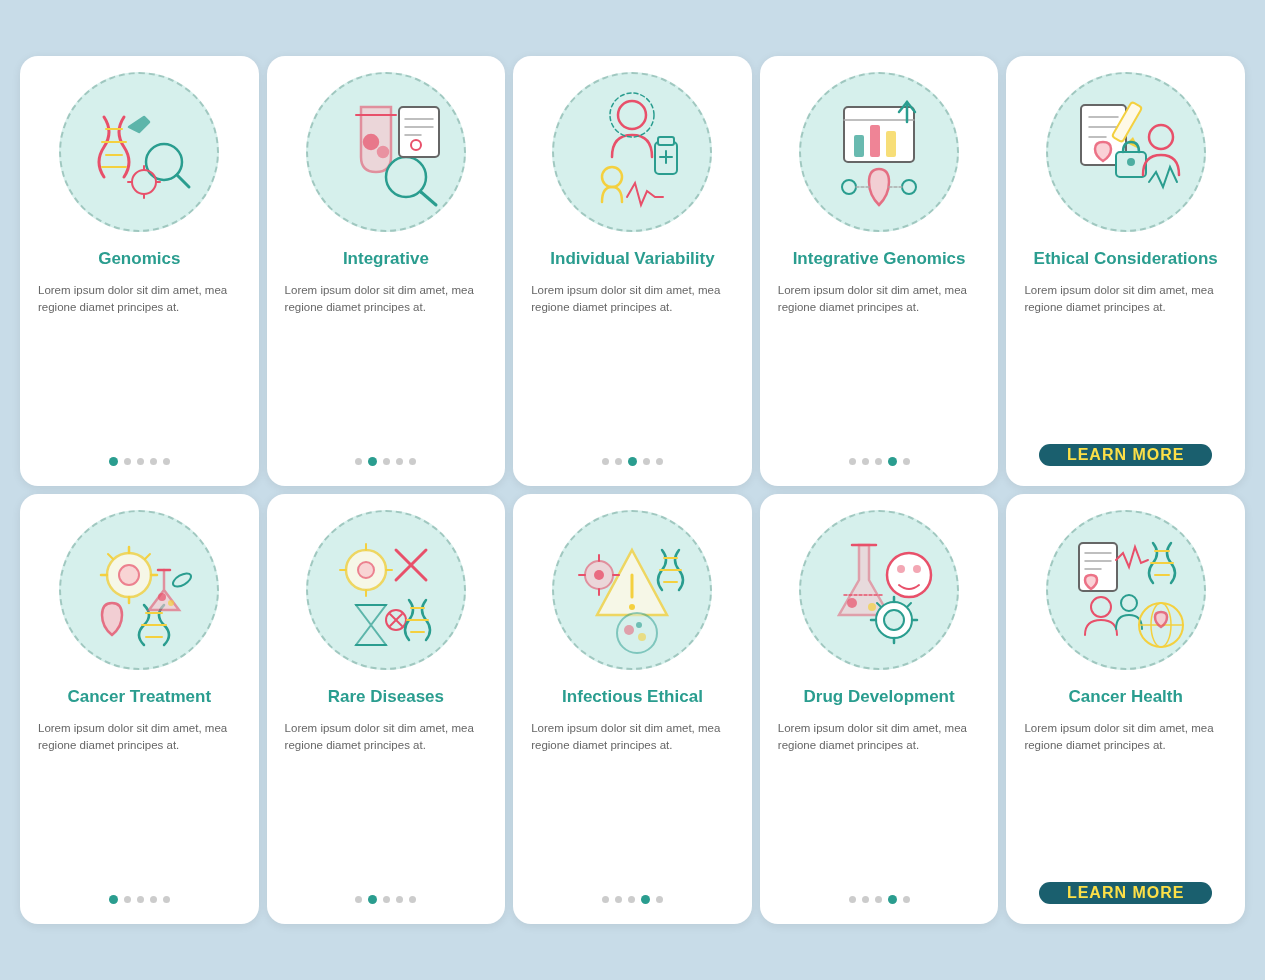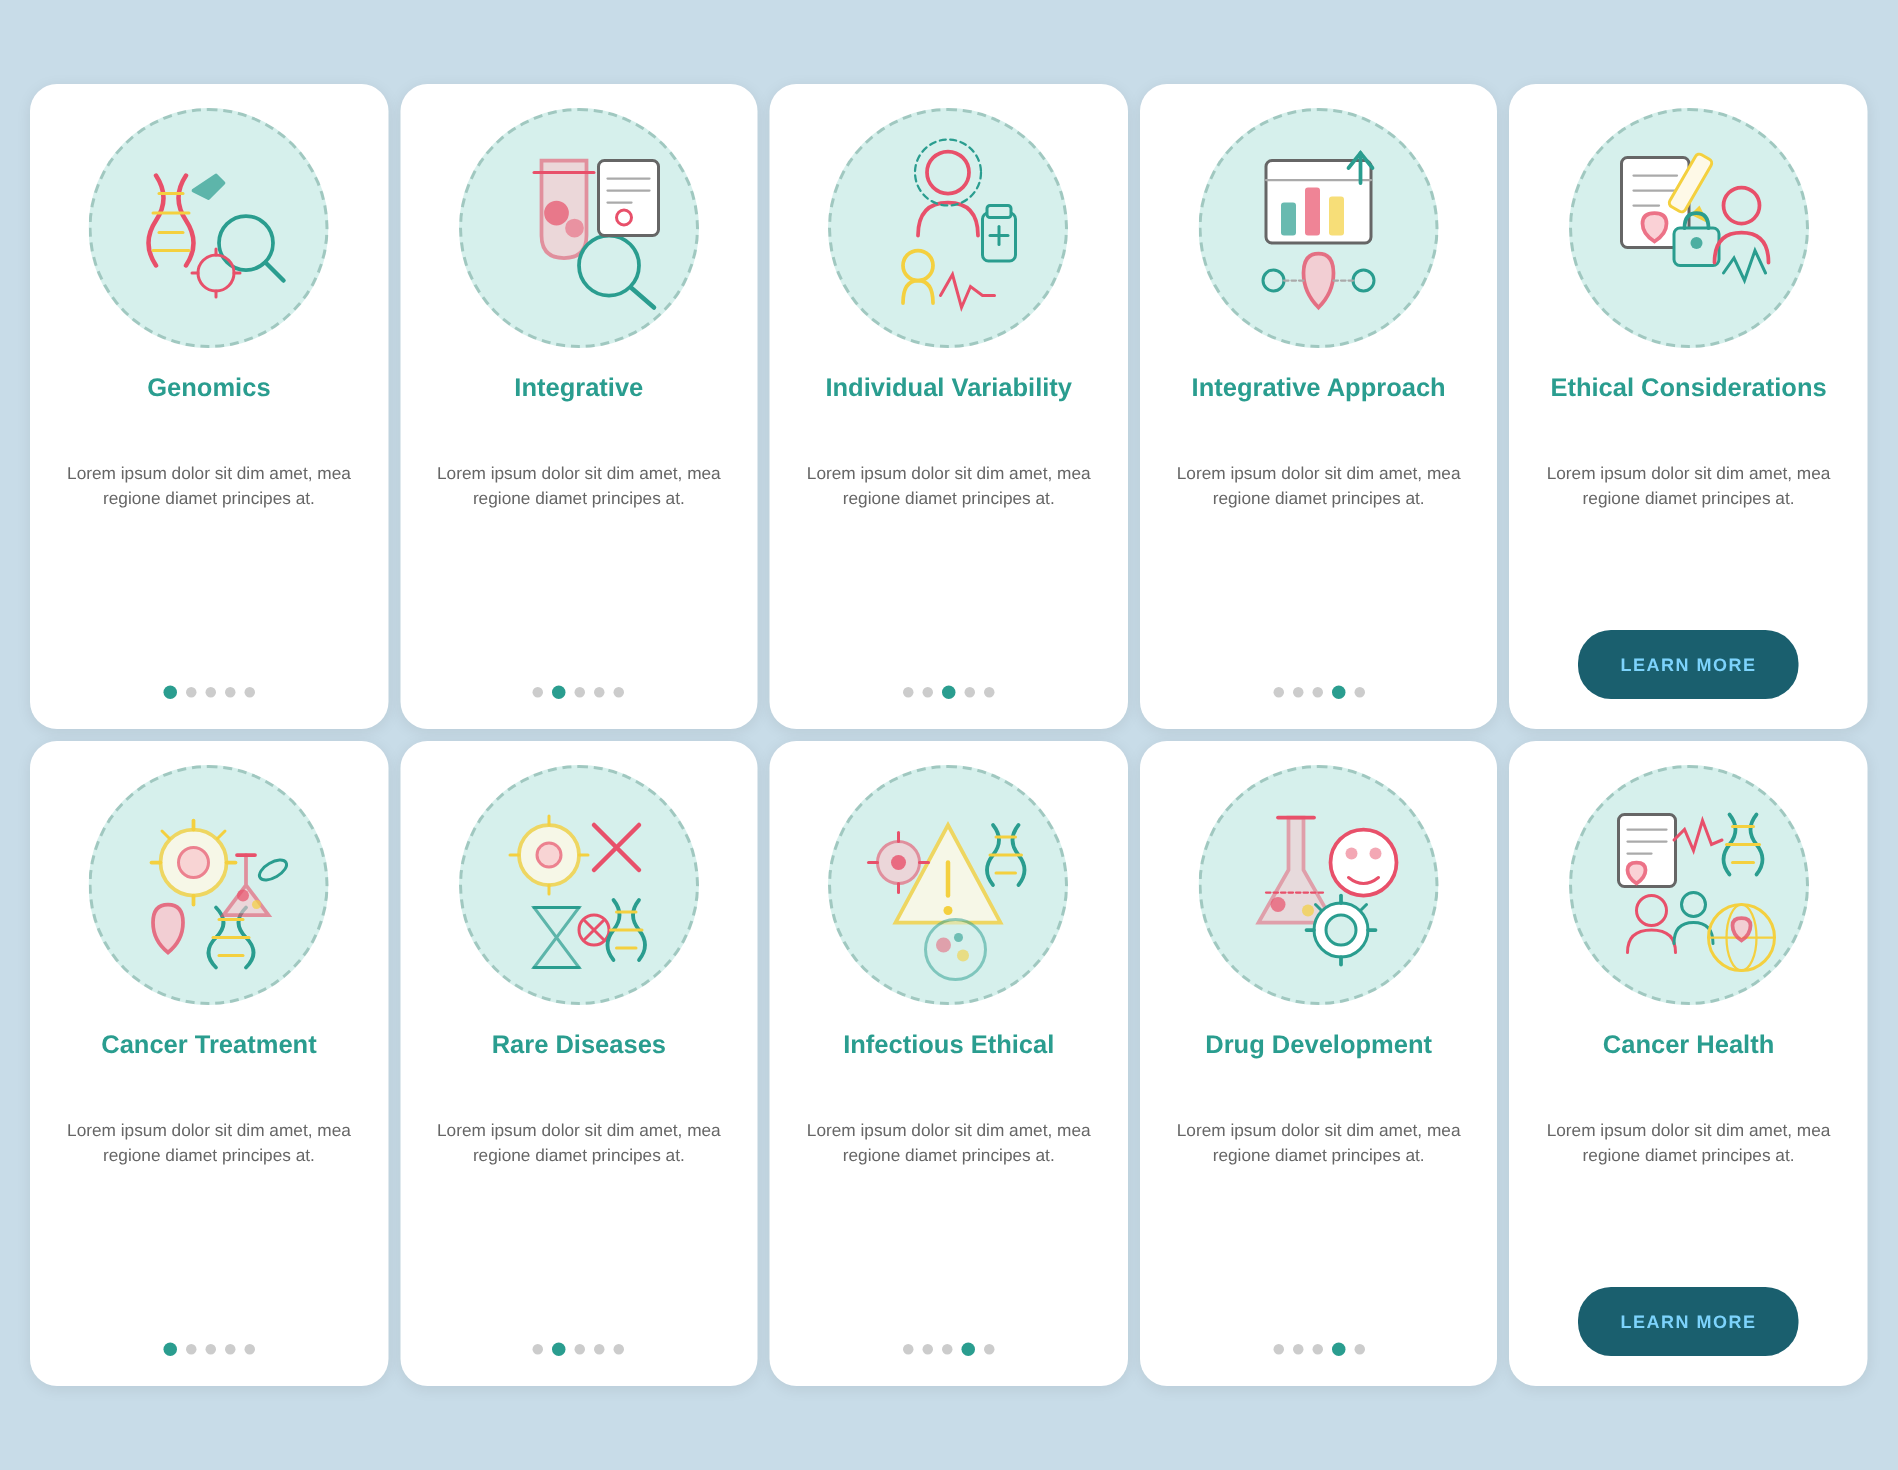--- a/index.html
+++ b/index.html
@@ -51,24 +51,23 @@
       font-size: 17px;
       font-weight: 700;
       color: #2a9d8f;
       text-align: center;
       margin-bottom: 12px;
       line-height: 1.3;
     }
     .card-body {
       font-size: 11.5px;
       color: #666;
-      text-align: center;
+      text-align: left;
       line-height: 1.5;
       flex: 1;
-      margin-top: 26px;
     }
     .card-footer {
       margin-top: 16px;
       width: 100%;
       display: flex;
       justify-content: center;
     }
     .dots {
       display: flex;
       gap: 6px;
@@ -81,25 +80,25 @@
       border-radius: 50%;
       background: #ccc;
     }
     .dot.active {
       background: #2a9d8f;
       width: 9px;
       height: 9px;
     }
     .learn-btn {
       background: #1a5f6e;
-      color: #7dd3fc;
+      color: #fde047;
       border: none;
       border-radius: 22px;
-      padding: 16px 28px;
-      font-size: 12px;
+      padding: 2px 28px;
+      font-size: 16px;
       font-weight: 700;
       letter-spacing: 1px;
       cursor: pointer;
       text-transform: uppercase;
     }
   </style>
 </head>
 <body>
 
 <div class="grid-container">
@@ -225,21 +224,21 @@
 
         <path d="M55 95 Q55 82 65 82 Q75 82 75 95 Q75 108 65 118 Q55 108 55 95Z" stroke="#e8506a" fill="#f9c6cd" opacity="0.8"></path>
 
         <circle cx="35" cy="100" r="7" stroke="#2a9d8f" stroke-width="2"></circle>
         <circle cx="95" cy="100" r="7" stroke="#2a9d8f" stroke-width="2"></circle>
         <line x1="42" y1="100" x2="55" y2="100" stroke="#aaa" stroke-width="1.5" stroke-dasharray="3 2"></line>
         <line x1="75" y1="100" x2="88" y2="100" stroke="#aaa" stroke-width="1.5" stroke-dasharray="3 2"></line>
       </g>
     </svg>
       </div>
-      <div class="card-title">Integrative Approach</div>
+      <div class="card-title">Integrative Genomics</div>
       <div class="card-body">Lorem ipsum dolor sit dim amet, mea regione diamet principes at.</div>
       <div class="card-footer">
         <div class="dots">
           <div class="dot"></div>
           <div class="dot"></div>
           <div class="dot"></div>
           <div class="dot active"></div>
           <div class="dot"></div>
         </div>
       </div>

